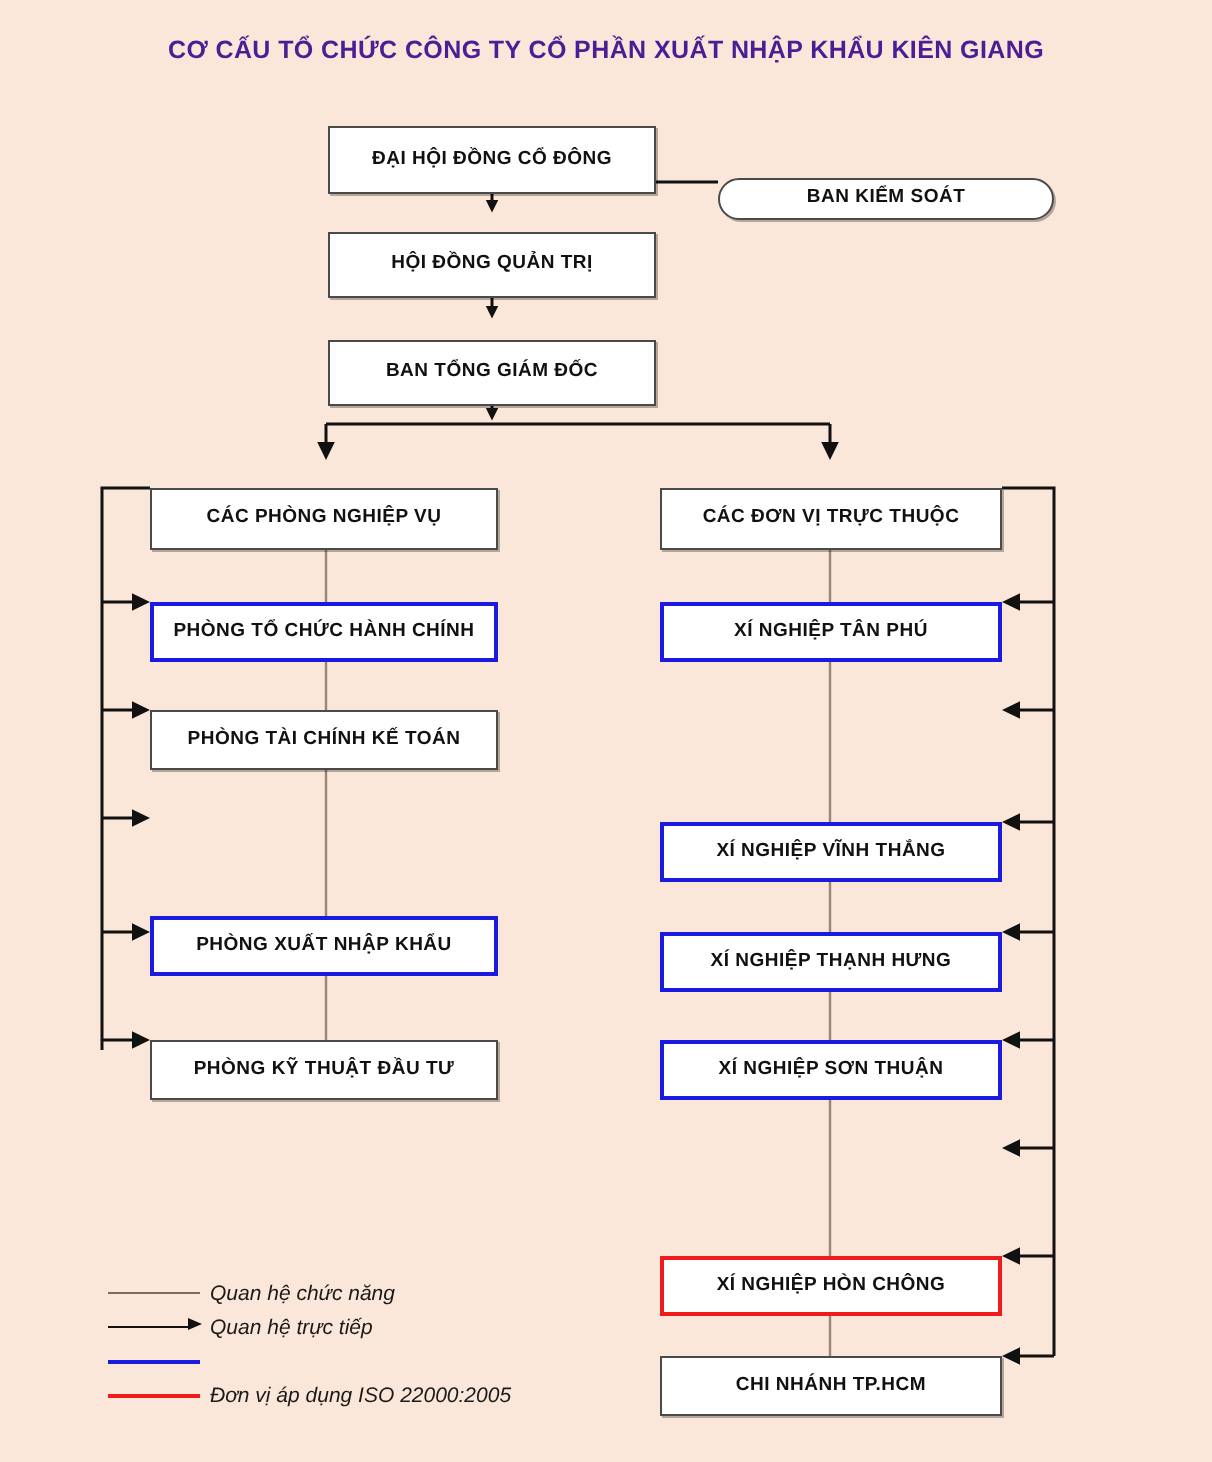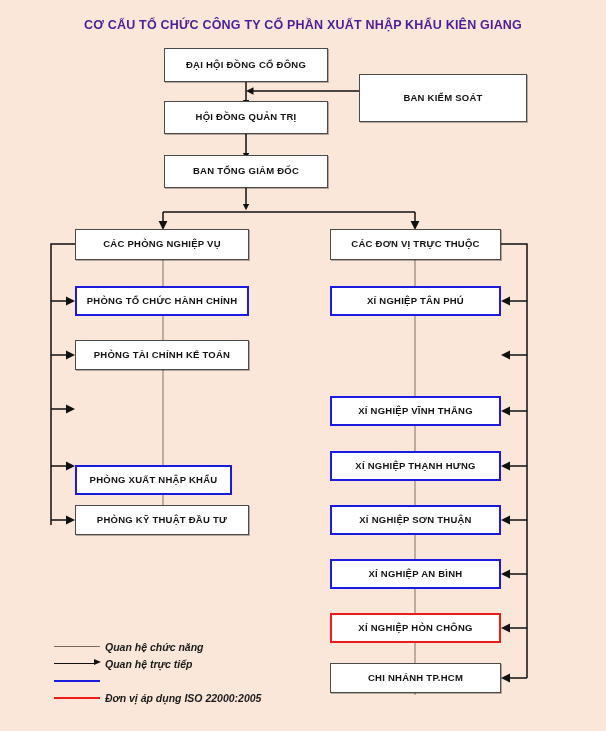--- a/index.html
+++ b/index.html
@@ -44,20 +44,21 @@
     display: flex;
     align-items: center;
     justify-content: center;
     text-align: center;
     font-size: 9.5px;
     font-weight: bold;
     letter-spacing: 0.25px;
     color: #111111;
     line-height: 1.1;
     padding: 3px 3px;
+    margin-top: 15px;
   }
   .node.black {
     border: 1.4px solid #4a4a4a;
     box-shadow: 1px 1px 0 rgba(0,0,0,0.28);
   }
   .node.blue {
     border: 2.2px solid #1a1ae0;
   }
   .node.red {
     border: 2.4px solid #ef1a1a;
@@ -99,21 +100,20 @@
     border-bottom: 3.6px solid transparent;
   }
   .sw-blue i { border-top: 2.4px solid #1a1ae0; }
   .sw-red i { border-top: 2.6px solid #ef1a1a; }
   .legend-label {
     font-size: 10.5px;
     font-style: italic;
     color: #1a1a1a;
     white-space: nowrap;
     padding-left: 5px;
-    font-weight: bold;
   }
 </style>
 </head>
 <body>
 
 <div id="chart-root">
 
   <svg id="wires" viewBox="0 0 606 731" width="606" height="731">
     <defs>
       <marker id="arrowDown" markerWidth="8" markerHeight="8" refX="1.2" refY="3.2" orient="auto" markerUnits="userSpaceOnUse">
@@ -180,21 +180,21 @@
       <polygon points="501,678 510,673.6 510,682.4"></polygon>
     </g>
   </svg>
 
   <div class="title">CƠ CẤU TỔ CHỨC CÔNG TY CỔ PHẦN XUẤT NHẬP KHẨU KIÊN GIANG</div>
 
   <div class="node black" style="left:164px; top:48px; width:164px; height:34px;">
     <span>ĐẠI HỘI ĐỒNG CỔ ĐÔNG</span>
   </div>
 
-  <div class="node black" style="left:359px; top:74px; width:168px; height:48px;">
+  <div class="node black" style="left:359px; top:74px; width:168px; height:21px;border-radius:14px;">
     <span>BAN KIỂM SOÁT</span>
   </div>
 
   <div class="node black" style="left:164px; top:101px; width:164px; height:33px;">
     <span>HỘI ĐỒNG QUẢN TRỊ</span>
   </div>
 
   <div class="node black" style="left:164px; top:155px; width:164px; height:33px;">
     <span>BAN TỔNG GIÁM ĐỐC</span>
   </div>
@@ -206,42 +206,39 @@
   <div class="node black" style="left:330px; top:229px; width:171px; height:31px;">
     <span>CÁC ĐƠN VỊ TRỰC THUỘC</span>
   </div>
 
   <div class="node blue" style="left:75px; top:286px; width:174px; height:30px;">
     <span>PHÒNG TỔ CHỨC HÀNH CHÍNH</span>
   </div>
   <div class="node black" style="left:75px; top:340px; width:174px; height:30px;">
     <span>PHÒNG TÀI CHÍNH KẾ TOÁN</span>
   </div>
-  <div class="node blue" style="left:75px; top:465px; width:157px; height:30px;">
+  <div class="node blue" style="left:75px; top:443px; width:174px; height:30px;">
     <span>PHÒNG XUẤT NHẬP KHẨU</span>
   </div>
   <div class="node black" style="left:75px; top:505px; width:174px; height:30px;">
     <span>PHÒNG KỸ THUẬT ĐẦU TƯ</span>
   </div>
 
   <div class="node blue" style="left:330px; top:286px; width:171px; height:30px;">
     <span>XÍ NGHIỆP TÂN PHÚ</span>
   </div>
   <div class="node blue" style="left:330px; top:396px; width:171px; height:30px;">
     <span>XÍ NGHIỆP VĨNH THẮNG</span>
   </div>
   <div class="node blue" style="left:330px; top:451px; width:171px; height:30px;">
     <span>XÍ NGHIỆP THẠNH HƯNG</span>
   </div>
   <div class="node blue" style="left:330px; top:505px; width:171px; height:30px;">
     <span>XÍ NGHIỆP SƠN THUẬN</span>
   </div>
-  <div class="node blue" style="left:330px; top:559px; width:171px; height:30px;">
-    <span>XÍ NGHIỆP AN BÌNH</span>
-  </div>
   <div class="node red" style="left:330px; top:613px; width:171px; height:30px;">
     <span>XÍ NGHIỆP HÒN CHÔNG</span>
   </div>
   <div class="node black" style="left:330px; top:663px; width:171px; height:30px;">
     <span>CHI NHÁNH TP.HCM</span>
   </div>
 
   <div class="legend">
     <div class="legend-row">
       <span class="legend-swatch sw-func">

